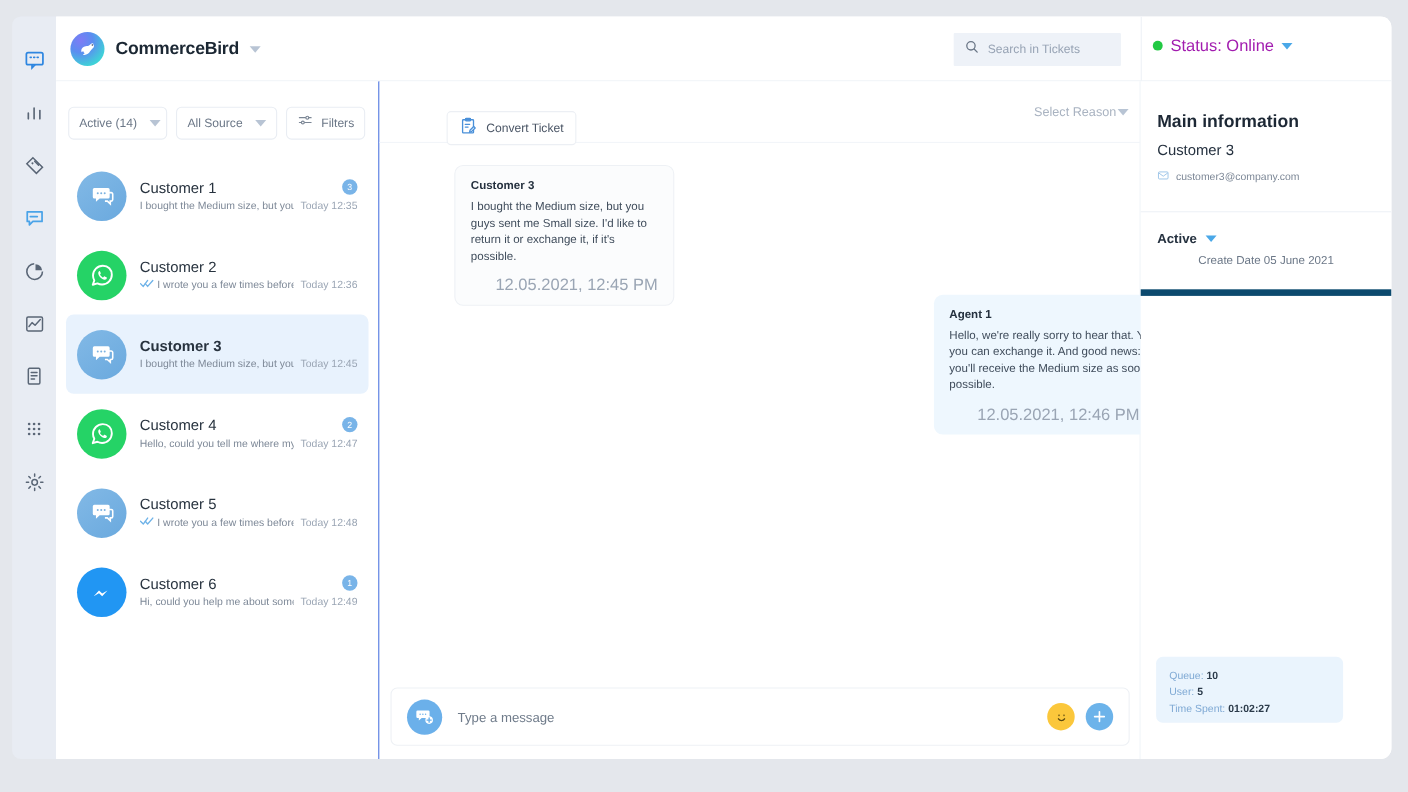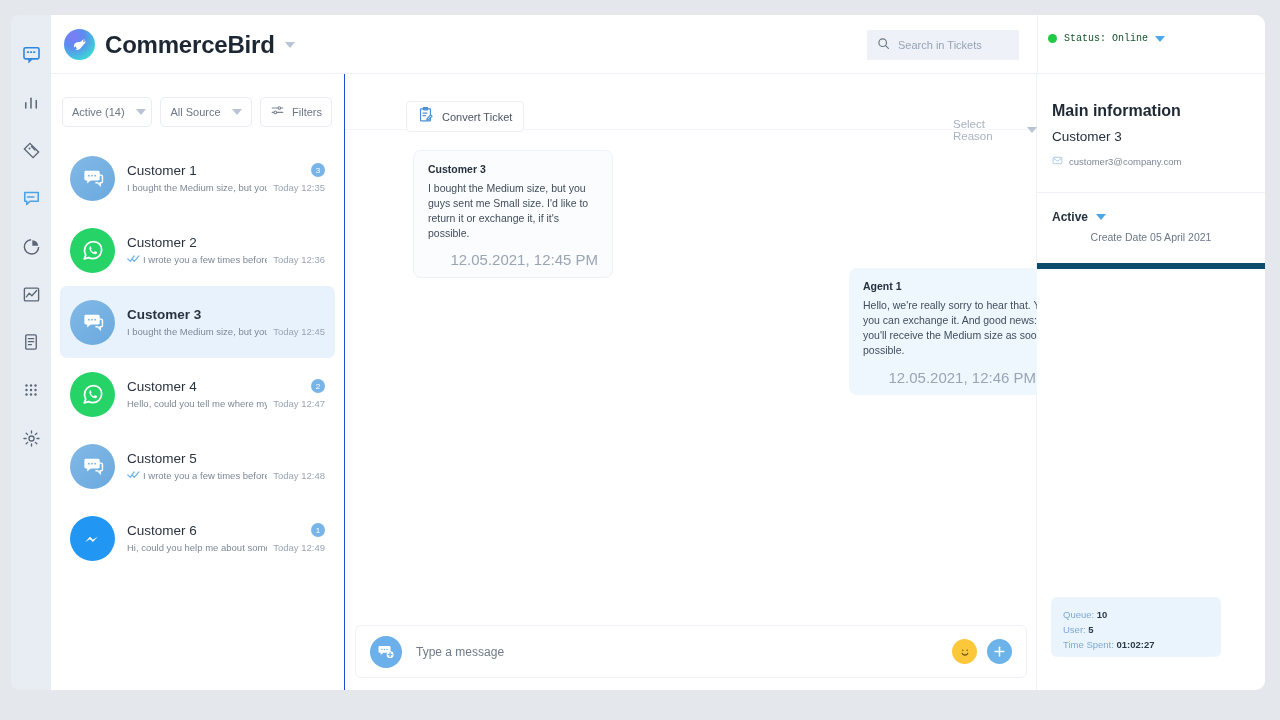--- a/index.html
+++ b/index.html
@@ -59,41 +59,41 @@
     position: absolute; left: 13px; top: 14px;
     display: flex; align-items: center; gap: 10px;
   }
   .brand-logo {
     width: 31px; height: 31px; border-radius: 50%;
     background: radial-gradient(circle at 30% 25%, #7f7bf5 0%, #5b8df0 35%, #3fd0d8 75%, #36e0c8 100%);
     display: flex; align-items: center; justify-content: center;
     overflow: hidden;
   }
   .brand-name {
-    font-size: 24px; font-weight: bold; color: #1b2733;
+    font-size: 16px; font-weight: bold; color: #1b2733;
     letter-spacing: -0.2px;
   }
   .caret { width: 0; height: 0; border-left: 5px solid transparent;
            border-right: 5px solid transparent; border-top: 6px solid #b8c4d4; }
   .caret.blue { border-top-color: #4aa8e8; }
 
   .search-box {
     position: absolute; left: 816px; top: 15px;
     width: 152px; height: 30px;
     background: #eef2f8; border-radius: 1px;
     display: flex; align-items: center; padding: 0 10px; gap: 8px;
   }
   .search-ph { font-size: 11px; color: #97a3b4; }
 
   .status-wrap {
     position: absolute; left: 997px; top: 18px;
     display: flex; align-items: center; gap: 7px;
   }
   .status-dot { width: 9px; height: 9px; border-radius: 50%; background: #22c943; }
-  .status-text { font-size: 10px; color: #14532d; font-family: Liberation Mono, monospace; }
+  .status-text { font-size: 15px; color: #a21caf; }
 
   
   .hdr-div {
     position: absolute; left: 986px; top: 0; width: 1px; height: 59px;
     background: #eef2f7;
   }
 
   
   .list-col {
     position: absolute; left: 0; top: 59px;
@@ -168,22 +168,22 @@
   }
   .convert-btn {
     position: absolute; left: 61px; top: 27px;
     width: 118px; height: 31px;
     border: 1px solid #eceff4; border-radius: 4px; background: #fff;
     display: flex; align-items: center; gap: 8px; padding: 0 10px;
     cursor: pointer;
   }
   .convert-label { font-size: 11px; color: #4a5565; }
   .reason-wrap {
-    position: absolute; left: 595px; top: 44px;
-    display: flex; align-items: center; gap: 1px; cursor: pointer; margin-left: 13px;
+    position: absolute; left: 595px; top: 22px;
+    display: flex; align-items: center; gap: 1px; cursor: pointer;
   }
   .reason-label { font-size: 11.5px; color: #a9b3c1; }
   .check-btn {
     position: absolute; left: 694px; top: 26px;
     width: 33px; height: 33px;
     border: 1px solid #53d9a6; border-radius: 4px; background: #fff;
     display: flex; align-items: center; justify-content: center; cursor: pointer;
   }
 
   .messages {
@@ -646,21 +646,21 @@
           </span>
           <span class="info-email">customer3@company.com</span>
         </div>
       </div>
 
       <div class="info-sec s2">
         <div class="info-active-row">
           <span class="info-active">Active</span>
           <span class="caret blue"></span>
         </div>
-        <div class="info-date">Create Date 05 April 2021</div>
+        <div class="info-date">Create Date 05 June 2021</div>
       </div>
 
       <div class="stats-card">
         <div class="stat-row">
           <span class="stat-key">Queue:</span>
           <span class="stat-val">10</span>
         </div>
         <div class="stat-row">
           <span class="stat-key">User:</span>
           <span class="stat-val">5</span>

